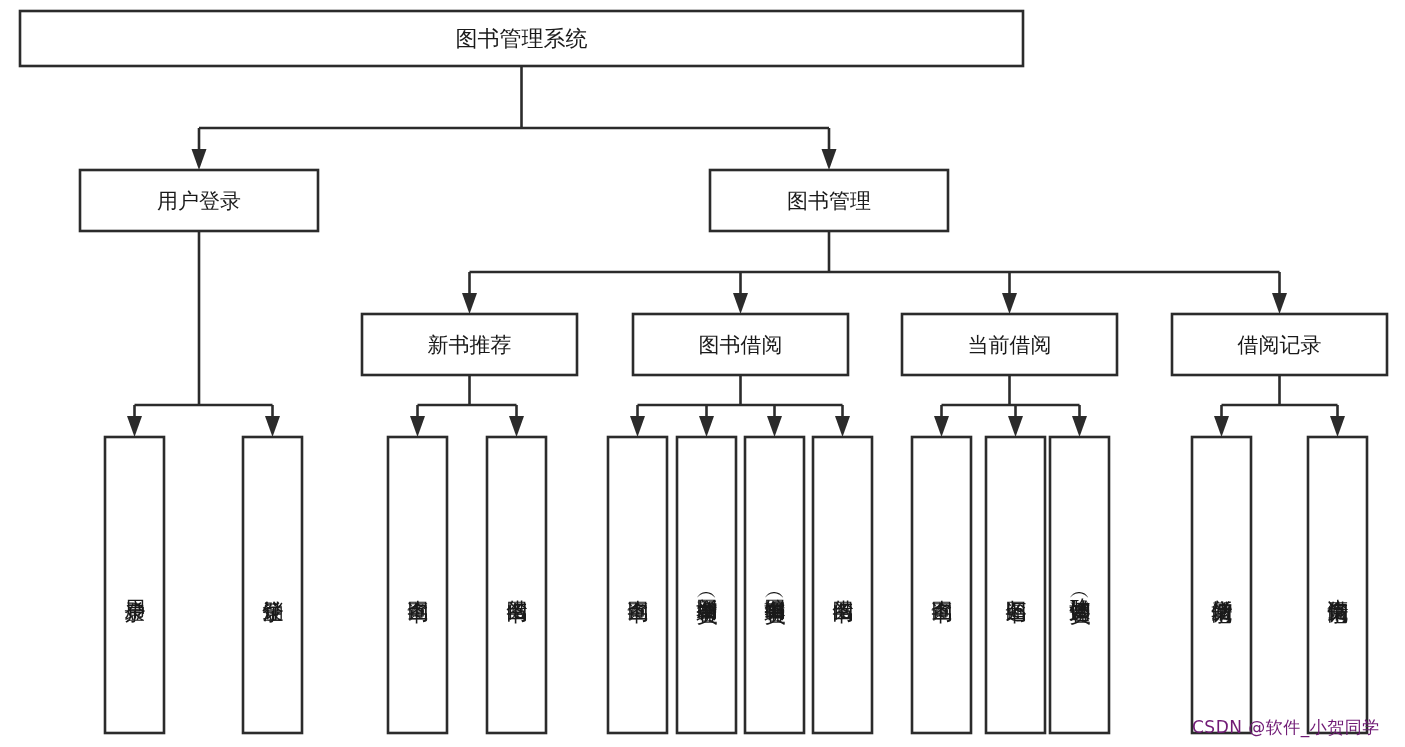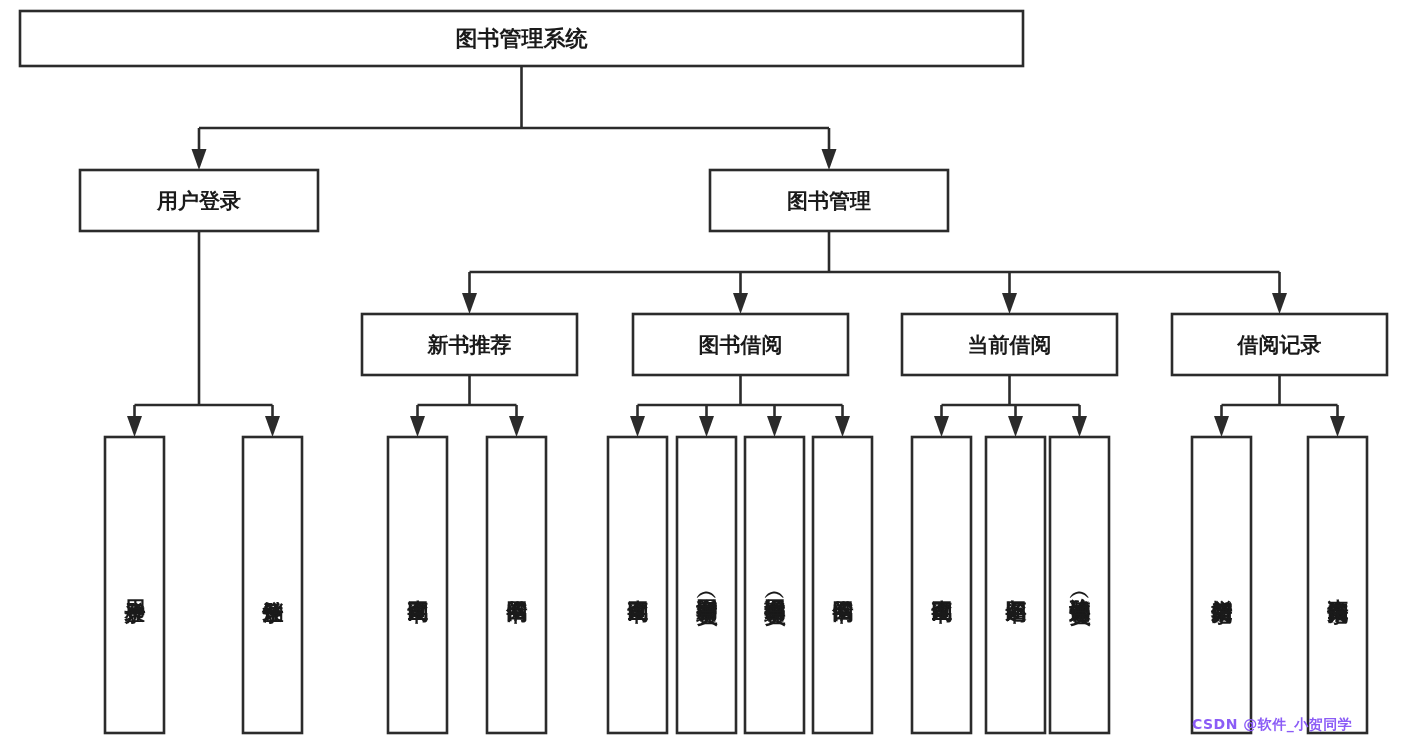--- a/index.html
+++ b/index.html
@@ -10,21 +10,20 @@
   body {
     width: 1405px;
     height: 747px;
     font-family: "DejaVu Sans", "Liberation Sans", sans-serif;
     overflow: hidden;
   }
   #diagram-root {
     position: relative;
     width: 1405px;
     height: 621px;
-    font-weight: bold;
   }
   svg#tree-svg {
     position: absolute;
     left: 0;
     top: 0;
     width: 1405px;
     height: 747px;
   }
   .node-rect {
     fill: #ffffff;
@@ -66,22 +65,22 @@
     line-height: 1;
     white-space: nowrap;
     display: flex;
     align-items: flex-start;
     justify-content: center;
     pointer-events: none;
   }
   .watermark {
     position: absolute;
     font-family: "DejaVu Sans", "Liberation Sans", sans-serif;
-    font-size: 14px;
-    color: #8b5cf6;
+    font-size: 17px;
+    color: #701a75;
     white-space: nowrap;
     letter-spacing: 0.5px;
   }
 </style>
 </head>
 <body>
 
 <div id="diagram-root">
 
   <svg id="tree-svg" viewBox="0 0 1405 747">

